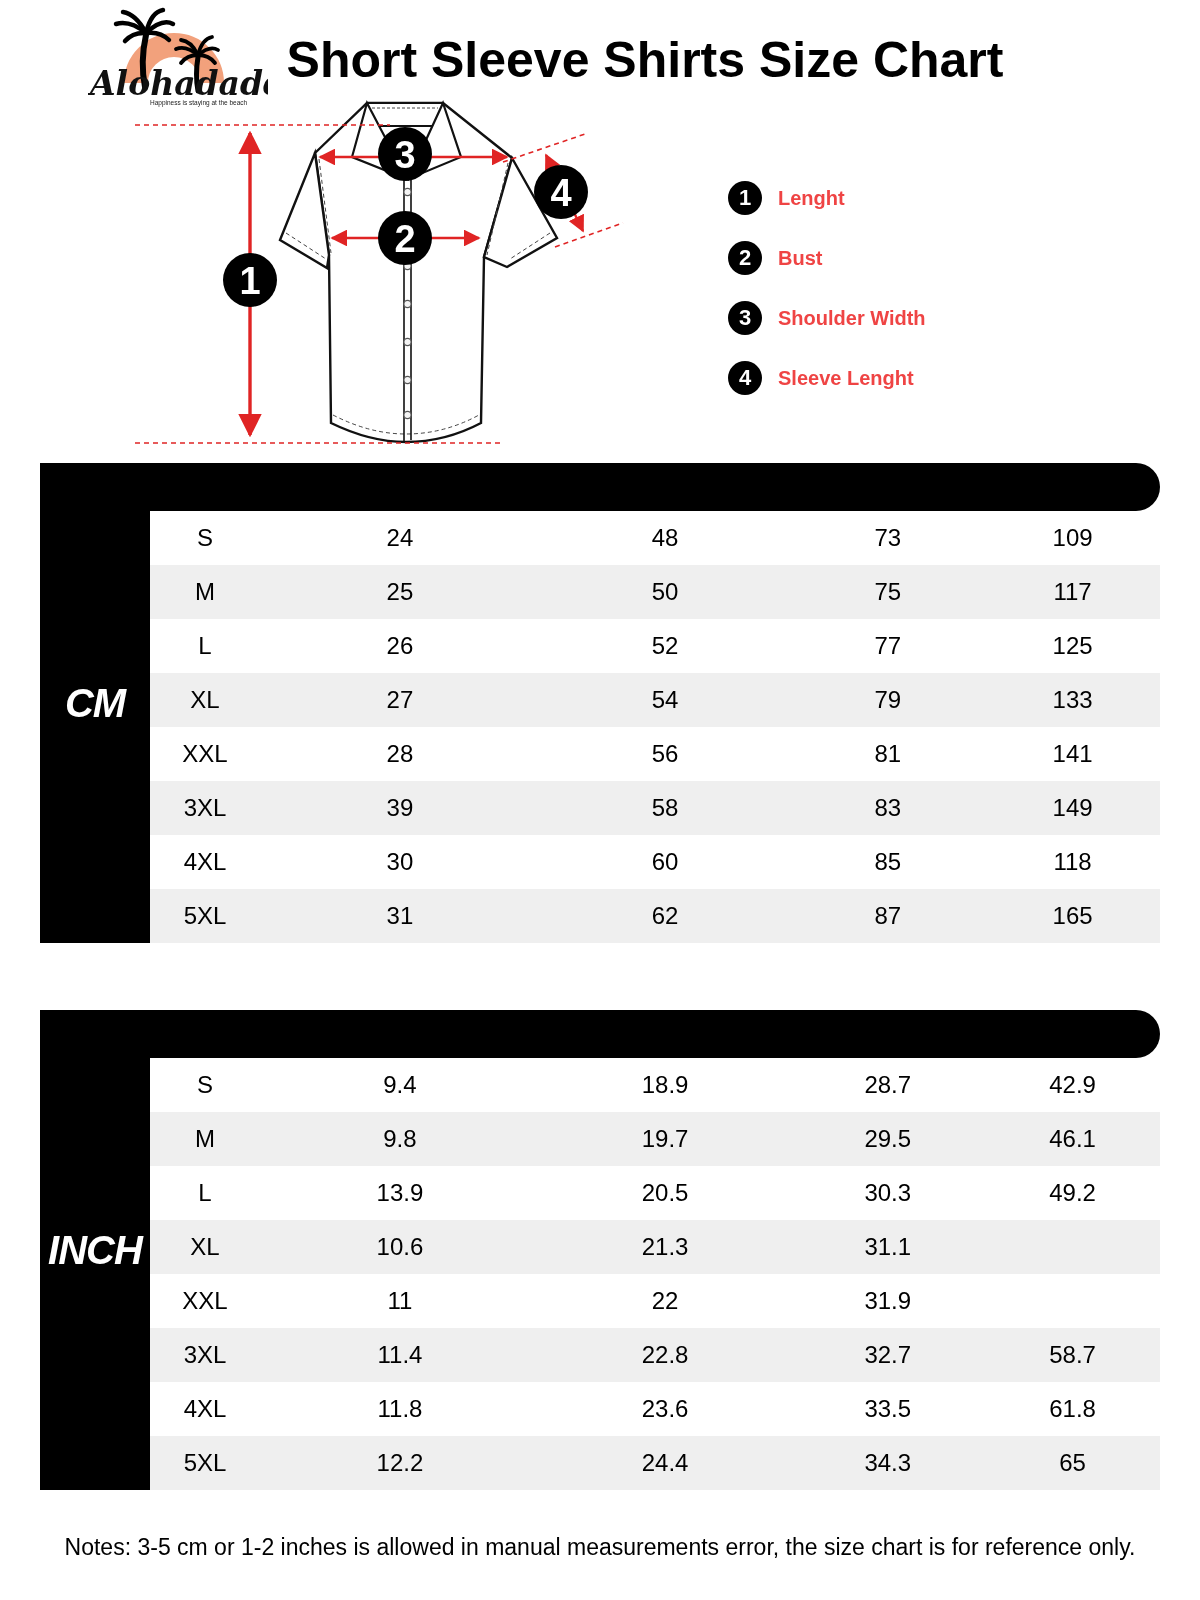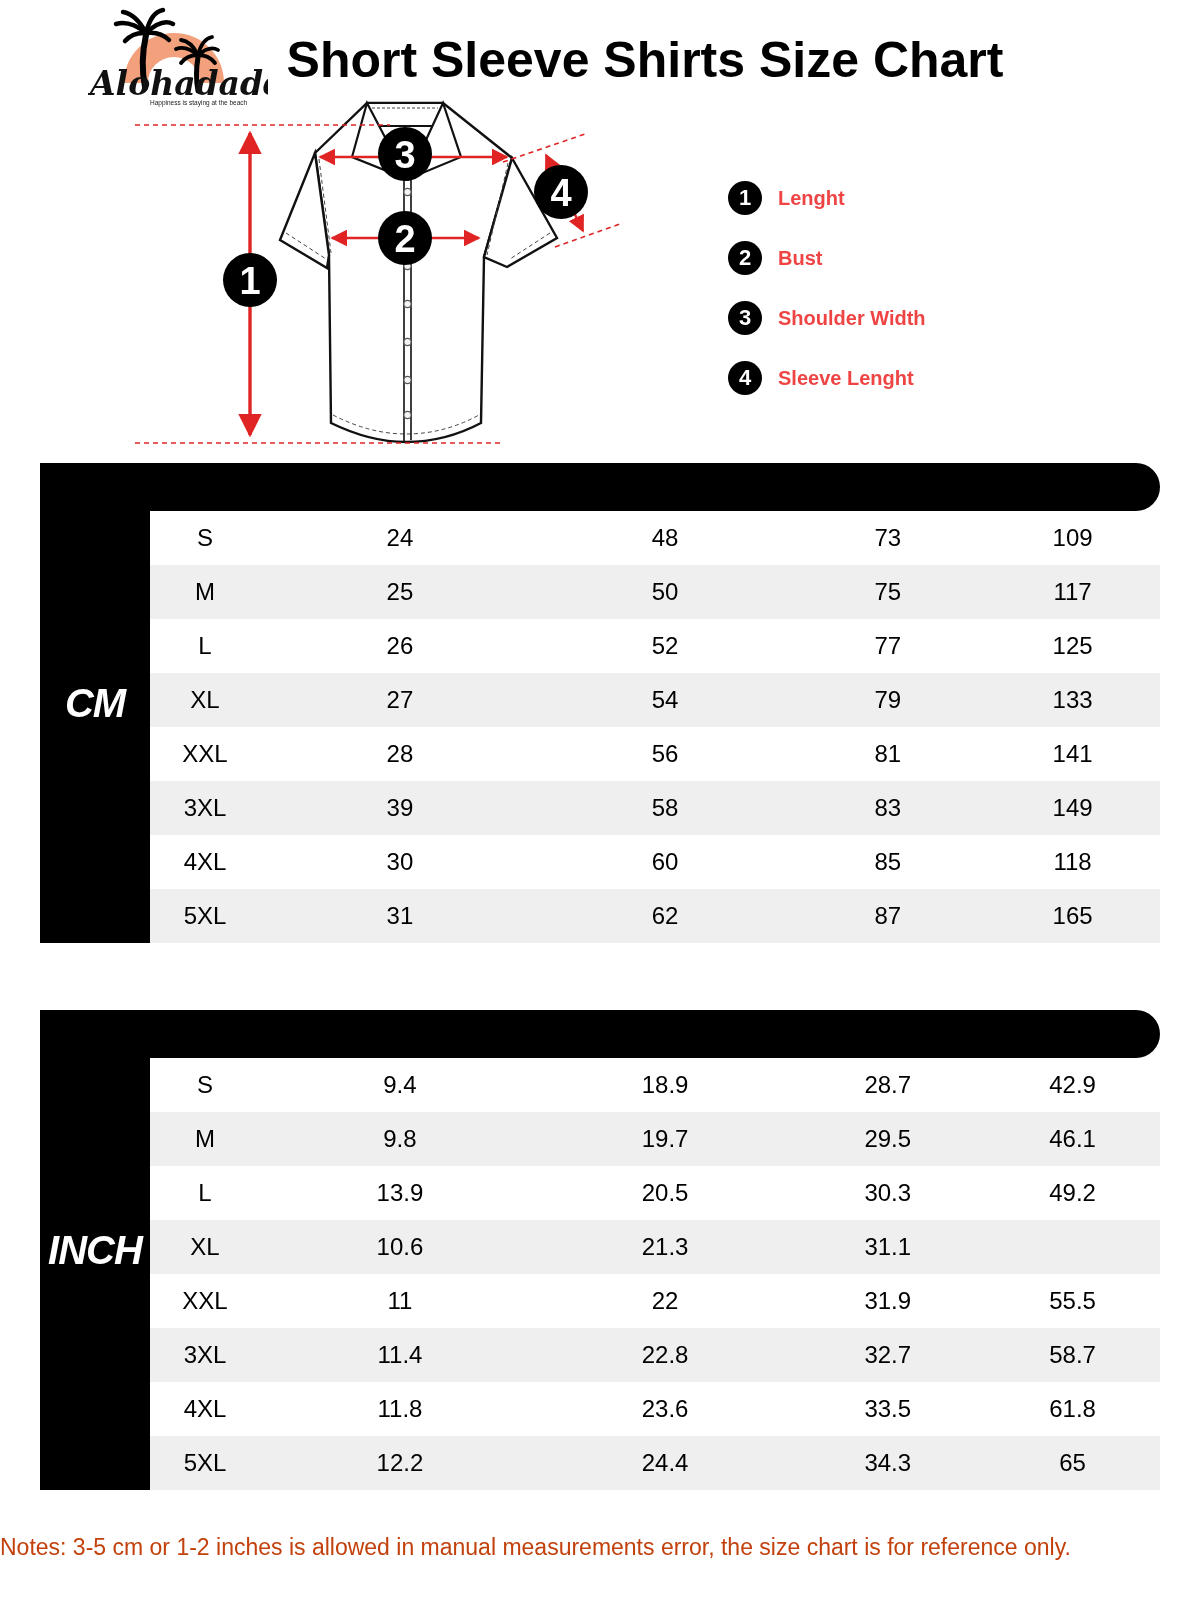--- a/index.html
+++ b/index.html
@@ -50,21 +50,21 @@
   }
   .tcell:nth-child(1){ width:10.9%; }
   .tcell:nth-child(2){ width:27.7%; }
   .tcell:nth-child(3){ width:24.8%; }
   .tcell:nth-child(4){ width:19.3%; }
   .tcell:nth-child(5){ width:17.3%; }
 
   
   #notes {
     position:absolute; left:0; top:1534px; width:1200px;
-    text-align:left; font-size:23px; color:#c2410c;
+    text-align:center; font-size:23px; color:#000000;
   }
 </style>
 </head>
 <body>
 
 <div id="page">
 
   <svg id="logo" viewBox="0 0 180 100">
     <path d="M48,76 A38,38 0 0 1 124,76" fill="none" stroke="#f2a17c" stroke-width="24"></path>
     <g stroke="#000" fill="none" stroke-linecap="round">
@@ -278,21 +278,20 @@
             <div class="tcell">XL</div>
             <div class="tcell">10.6</div>
             <div class="tcell">21.3</div>
             <div class="tcell">31.1</div>
           </div>
           <div class="trow">
             <div class="tcell">XXL</div>
             <div class="tcell">11</div>
             <div class="tcell">22</div>
             <div class="tcell">31.9</div>
-            <div class="tcell">55.5</div>
           </div>
           <div class="trow alt">
             <div class="tcell">3XL</div>
             <div class="tcell">11.4</div>
             <div class="tcell">22.8</div>
             <div class="tcell">32.7</div>
             <div class="tcell">58.7</div>
           </div>
           <div class="trow">
             <div class="tcell">4XL</div>

